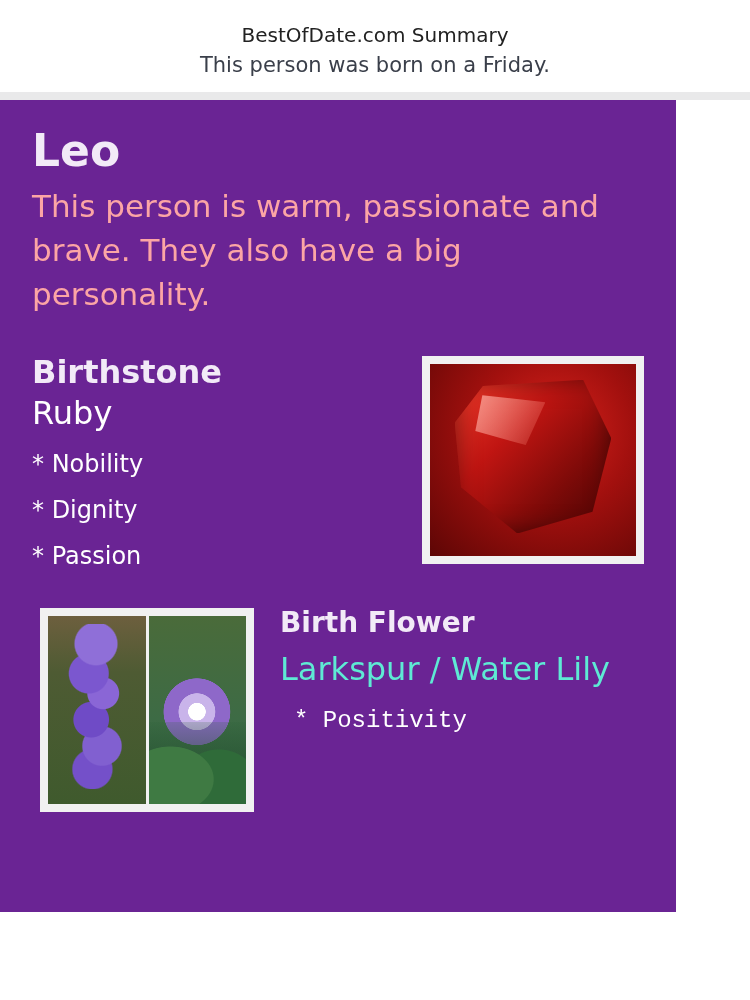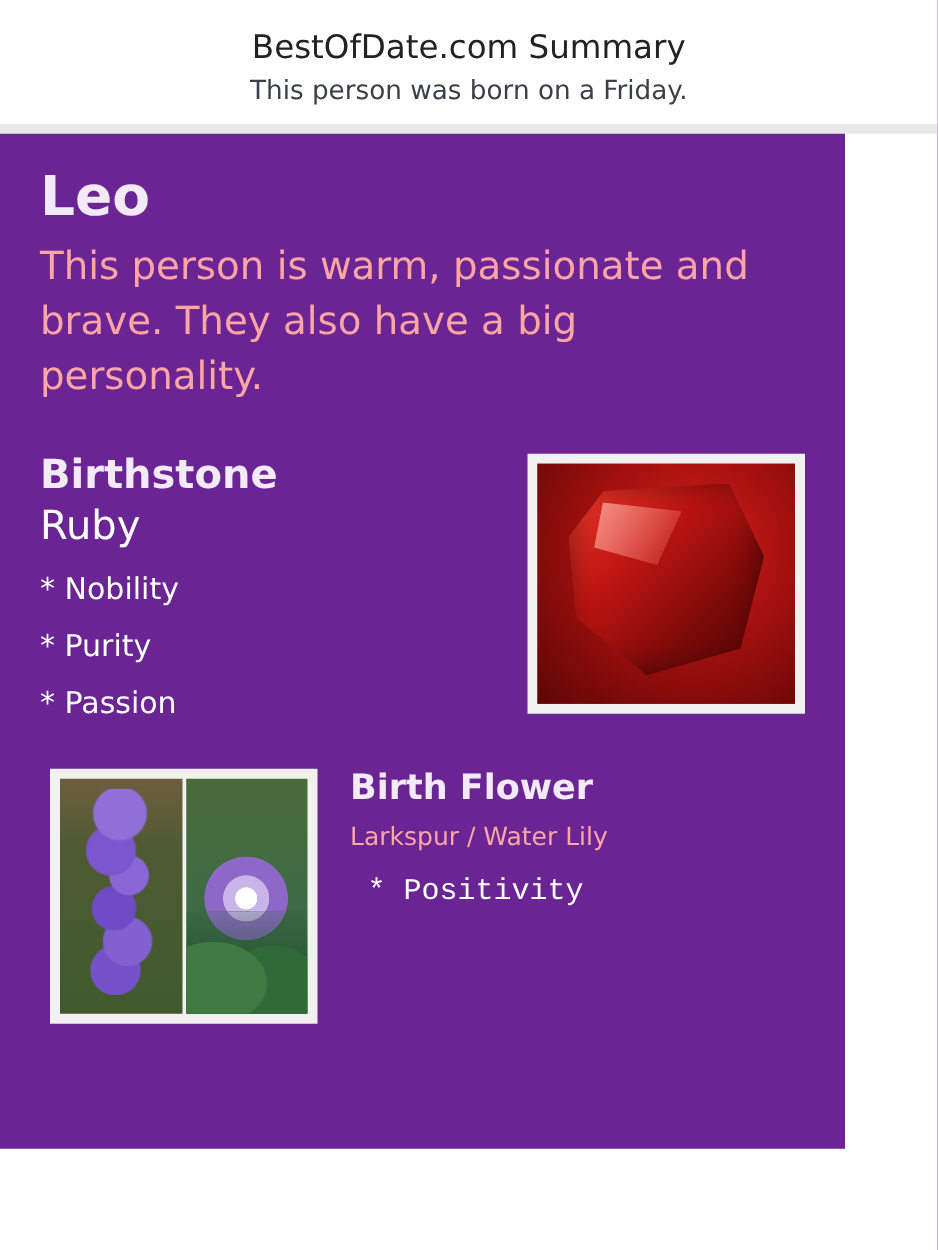--- a/index.html
+++ b/index.html
@@ -30,21 +30,21 @@
   .header-date {
     color: #e8380d;
     font-size: 41px;
     font-weight: bold;
     line-height: 1.05;
     letter-spacing: -0.5px;
     margin: 0 0 8px 0;
   }
   .header-site {
     color: #222222;
-    font-size: 26px;
+    font-size: 20px;
     font-weight: normal;
     line-height: 1.15;
     margin: 0 0 6px 0;
   }
   .header-sub {
     color: #3a3f4a;
     font-size: 21px;
     line-height: 1.2;
     margin: 0;
   }
@@ -229,24 +229,24 @@
     text-align: left;
   }
   .flower-title {
     font-size: 28px;
     font-weight: bold;
     line-height: 1.05;
     margin: 4px 0 4px 0;
     color: #f2eaf7;
   }
   .flower-value {
-    font-size: 20px;
+    font-size: 32px;
     line-height: 1.2;
     margin: 12px 0 10px 0;
-    color: #fca5a5;
+    color: #5eead4;
   }
   .flower-bullets {
     padding-left: 14px;
     font-family: Liberation Mono, monospace;
   }
 </style>
 </head>
 <body>
 
 <div class="page">
@@ -261,21 +261,21 @@
   <div class="panel">
 
     <div class="zodiac-name">Leo</div>
     <div class="zodiac-desc">This person is warm, passionate and brave. They also have a big personality.</div>
 
     <div class="stone-section">
       <div class="stone-text">
         <div class="section-title">Birthstone</div>
         <div class="section-value">Ruby</div>
         <div class="bullet">* Nobility</div>
-        <div class="bullet">* Purity</div>
+        <div class="bullet">* Dignity</div>
         <div class="bullet">* Passion</div>
       </div>
       <div class="photo-frame stone-photo">
         <div class="stone-img"></div>
       </div>
     </div>
 
     <div class="flower-section">
       <div class="photo-frame flower-photo">
         <div class="flower-imgs">

